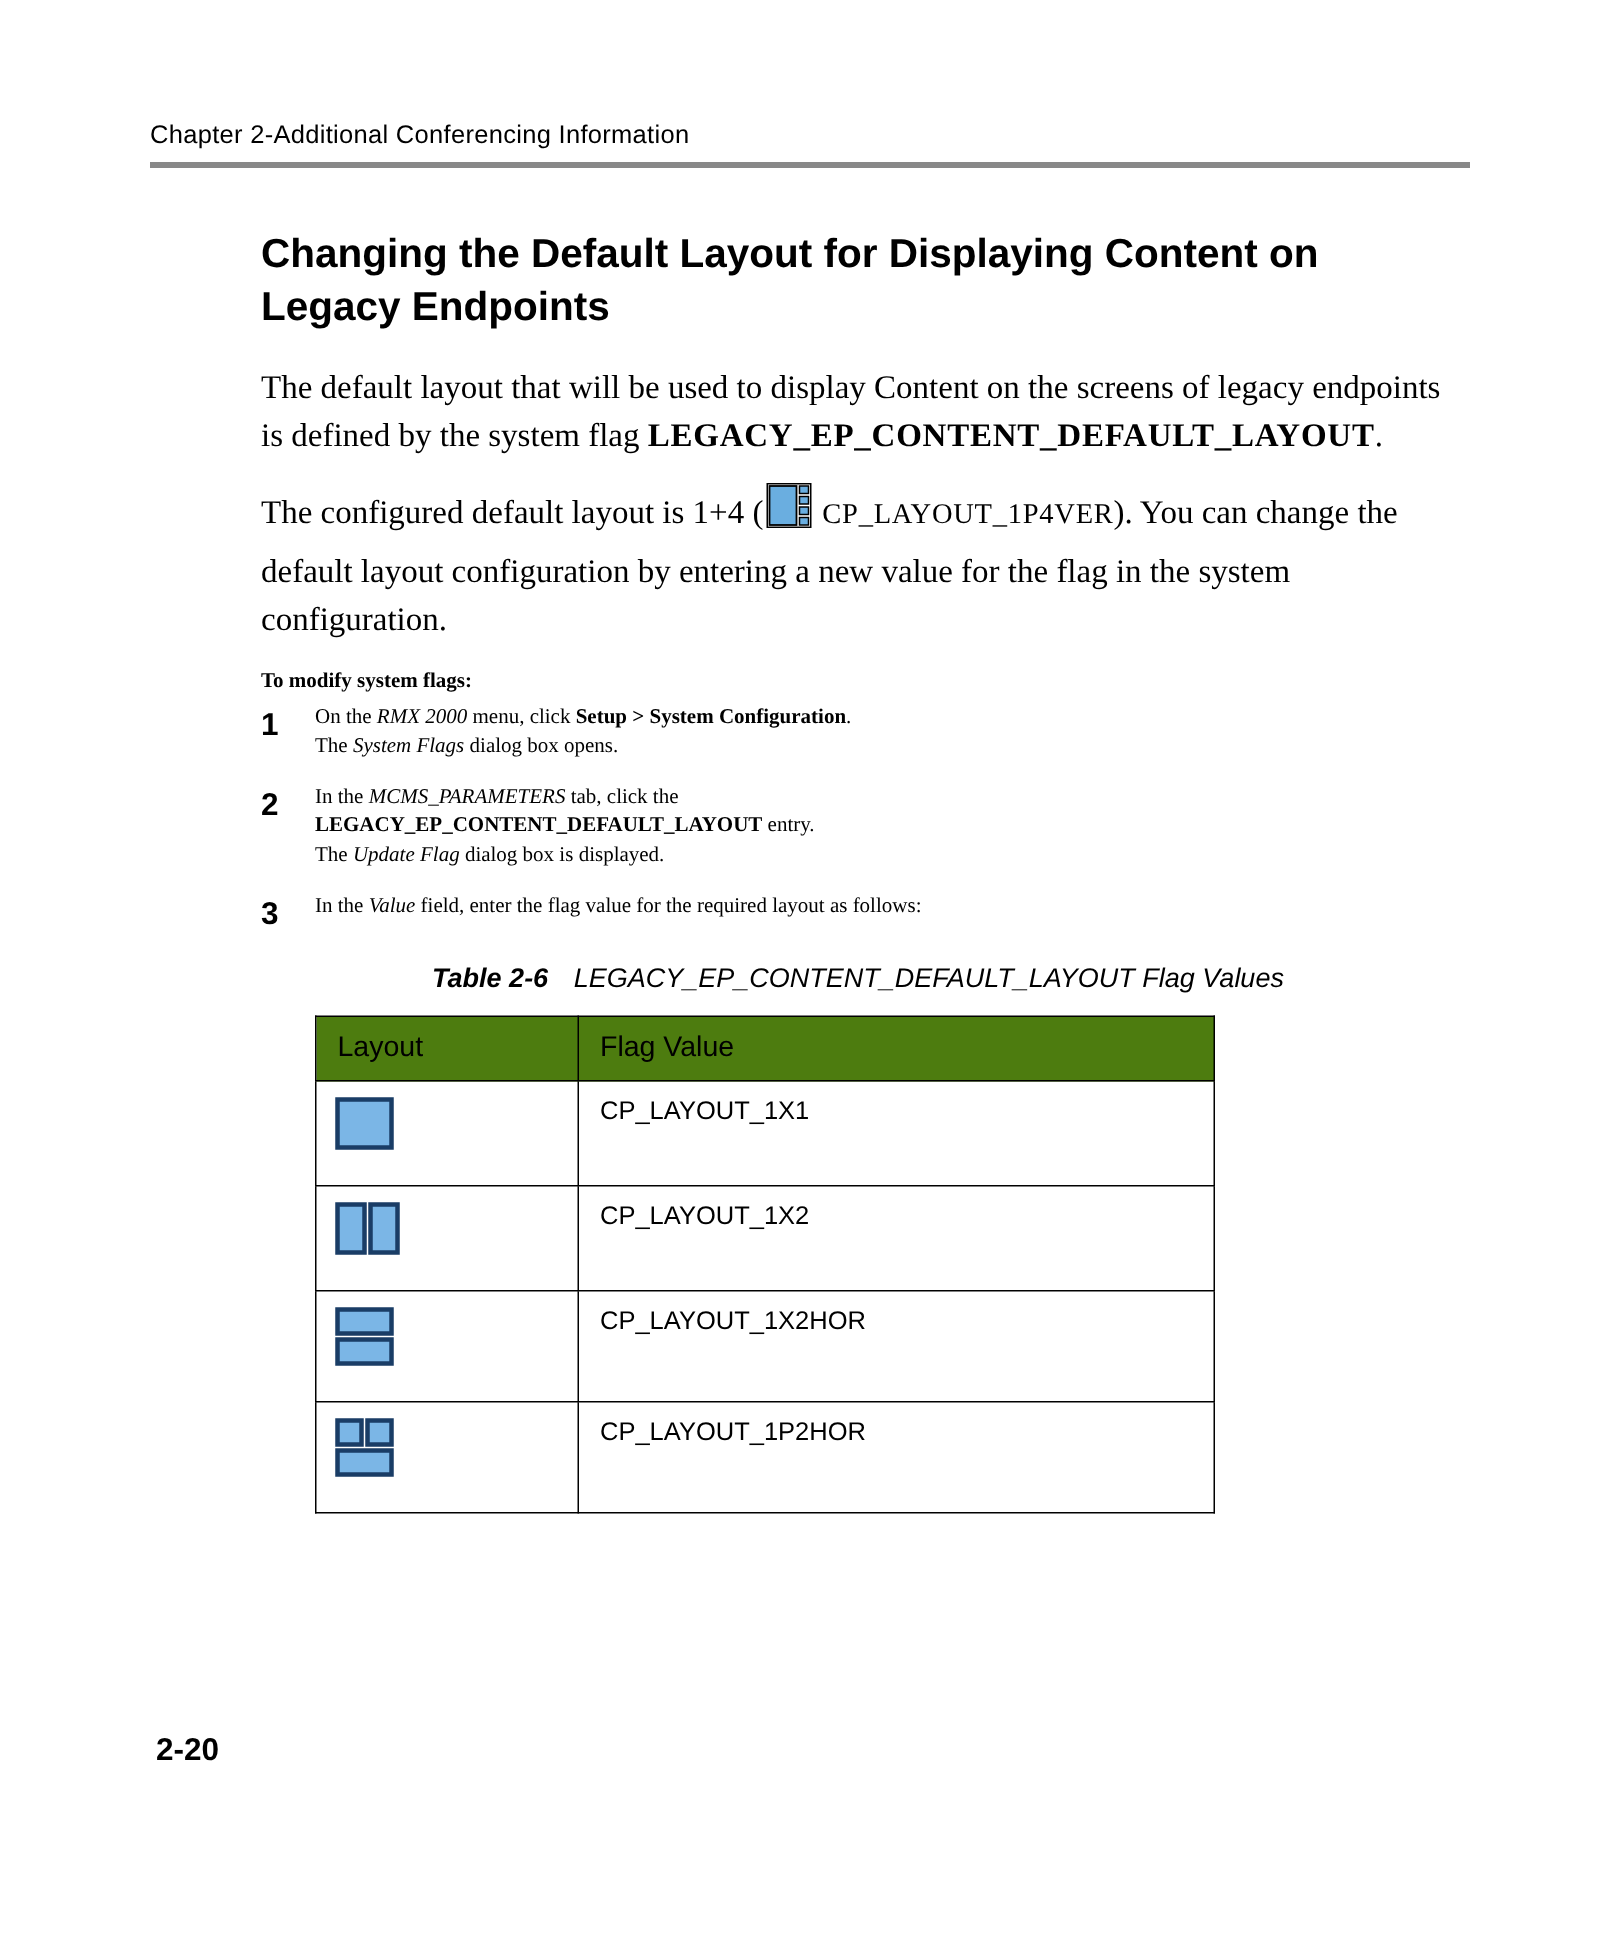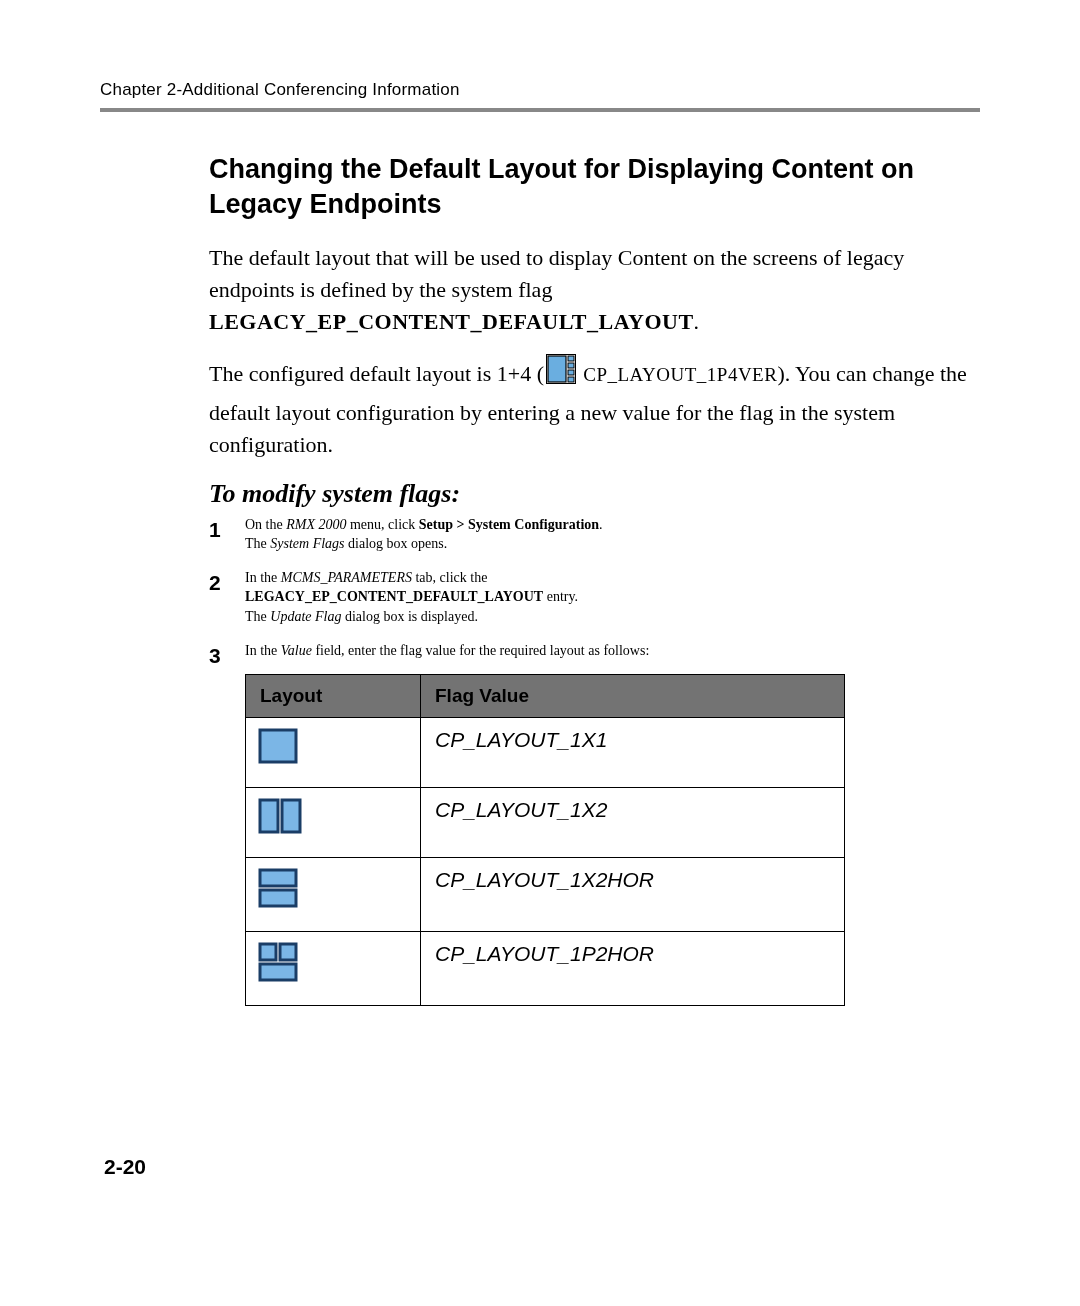--- a/index.html
+++ b/index.html
@@ -22,21 +22,21 @@
     letter-spacing: 0.2px;
     color: #000;
     margin-bottom: 8px;
   }
   .rule {
     border: none;
     border-top: 4px solid #888;
     margin: 0 0 40px 0;
   }
   .content {
-    margin-left: 109px;
+    margin-left: 74px;
     margin-right: 10px;
   }
   h2.title {
     font-family: Arial, Helvetica, sans-serif;
     font-weight: 700;
     font-size: 27px;
     line-height: 1.3;
     margin: 10px 0 20px 0;
   }
   p.body {
@@ -57,23 +57,22 @@
     display: inline-block;
     vertical-align: middle;
     margin: 0 2px 4px 2px;
   }
   .small-caps {
     font-size: 19px;
     letter-spacing: 0.5px;
   }
   .subhead {
     font-weight: 700;
-    font-size: 26px;
+    font-size: 14px;
     margin: 18px 0 6px 0;
-    font-style: italic;
   }
   ol.steps {
     list-style: none;
     padding: 0;
     margin: 0;
     counter-reset: step;
   }
   ol.steps > li {
     position: relative;
     padding-left: 36px;
@@ -113,29 +112,28 @@
     margin-left: 36px;
     border-collapse: collapse;
     font-family: Arial, Helvetica, sans-serif;
   }
   table.flag-table th, table.flag-table td {
     border: 1.5px solid #000;
     text-align: left;
     vertical-align: top;
   }
   table.flag-table th {
-    background: #737373;
-    font-weight: 700;
+    background: #4d7c0f;
+    font-weight: 400;
     font-size: 19px;
     padding: 10px 14px;
   }
   table.flag-table td {
-    font-size: 21px;
+    font-size: 17px;
     padding: 10px 14px 28px 14px;
-    font-style: italic;
   }
   table.flag-table td.layout-cell {
     width: 150px;
     text-align: left;
     padding: 10px 12px 18px 12px;
   }
   .page-num {
     position: absolute;
     left: 104px;
     bottom: 60px;
@@ -181,20 +179,24 @@
       <li>
         <span>In the </span><span class="italic">MCMS_PARAMETERS</span><span> tab, click the </span><br>
         <span class="bold">LEGACY_EP_CONTENT_DEFAULT_LAYOUT</span><span> entry.</span><br>
         <span>The </span><span class="italic">Update Flag</span><span> dialog box is displayed.</span>
       </li>
       <li>
         <span>In the </span><span class="italic">Value</span><span> field, enter the flag value for the required layout as follows:</span>
       </li>
     </ol>
 
+    <div class="caption">
+      <span class="cap-label">Table 2-6</span>
+      <span class="cap-text">LEGACY_EP_CONTENT_DEFAULT_LAYOUT Flag Values</span>
+    </div>
 
     <table class="flag-table">
       <thead>
         <tr>
           <th>Layout</th>
           <th>Flag Value</th>
         </tr>
       </thead>
       <tbody>
         <tr>

